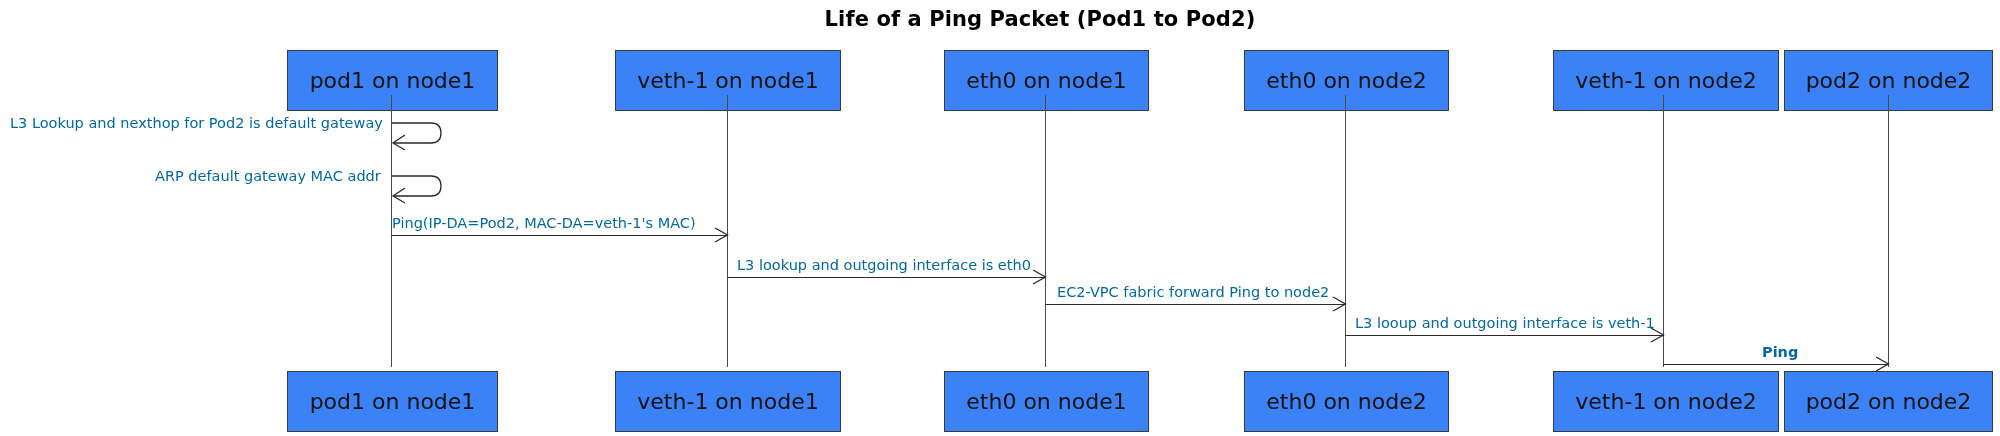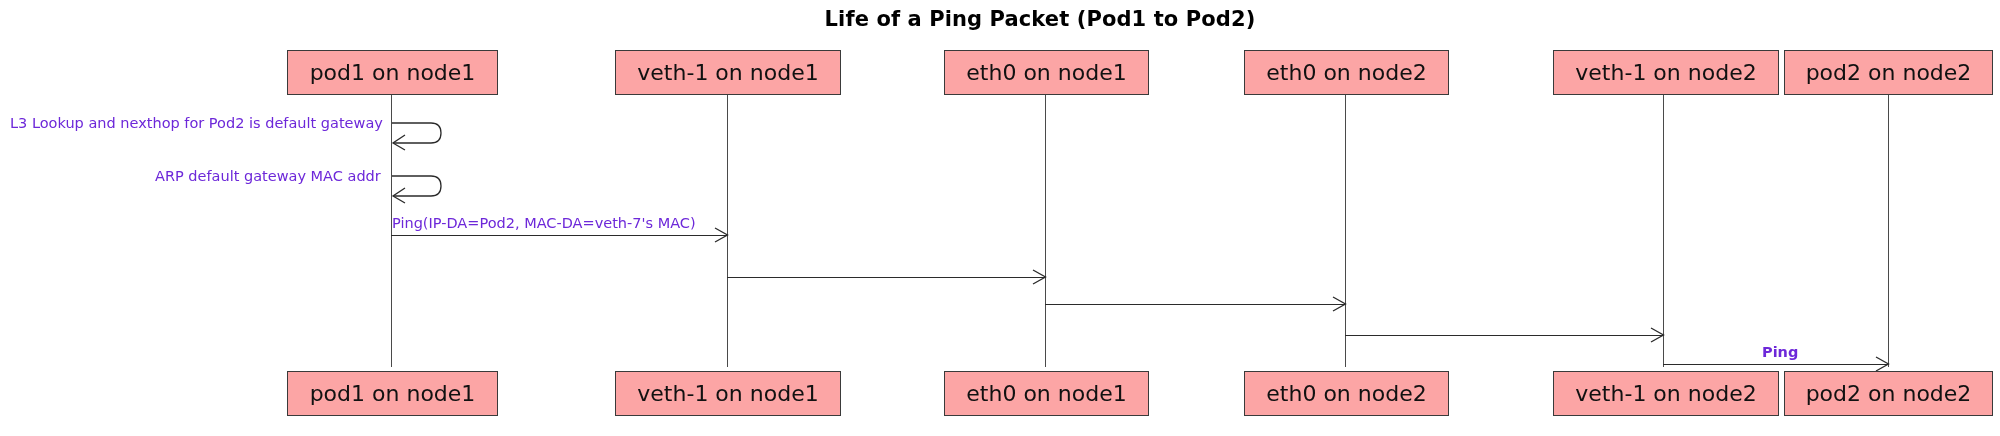--- a/index.html
+++ b/index.html
@@ -29,39 +29,39 @@
     font-weight: bold;
     letter-spacing: 0.1px;
     color: #000000;
     font-family: "DejaVu Sans", sans-serif;
     padding-left: 40px;
   }
   .participant-box {
     position: absolute;
     box-sizing: border-box;
     border: 1.3px solid #3a3a3a;
-    background: #fca5a5;
+    background: #3b82f6;
     display: flex;
     align-items: center;
     justify-content: center;
     font-size: 22px;
     color: #111111;
-    height: 45px;
+    height: 61px;
     font-family: "DejaVu Sans", sans-serif;
     white-space: nowrap;
   }
   .lifeline {
     position: absolute;
     width: 1.4px;
     background: #4a4a4a;
   }
   .msg-label {
     position: absolute;
     font-size: 14.5px;
-    color: #6d28d9;
+    color: #0369a1;
     white-space: nowrap;
     font-family: "DejaVu Sans", sans-serif;
     line-height: 1;
   }
   .msg-line {
     position: absolute;
     height: 1.3px;
     background: #2b2b2b;
   }
   .arrowhead {
@@ -117,42 +117,45 @@
   </div>
 
   <div class="msg-label" style="left:155px; top:169px;text-align:right;">ARP default gateway MAC addr</div>
   <div class="selfloop" style="left:391px; top:173px;">
     <svg width="60" height="32" viewBox="0 0 60 32">
       <path d="M 1 3 L 40 3 Q 50 3 50 13 Q 50 23 40 23 L 3 23" fill="none" stroke="#2b2b2b" stroke-width="1.3"></path>
       <path d="M 14 15 L 2 23 L 14 30" fill="none" stroke="#2b2b2b" stroke-width="1.3"></path>
     </svg>
   </div>
 
-  <div class="msg-label" style="left:392px; top:216px;">Ping(IP-DA=Pod2, MAC-DA=veth-7's MAC)</div>
+  <div class="msg-label" style="left:392px; top:216px;">Ping(IP-DA=Pod2, MAC-DA=veth-1's MAC)</div>
   <div class="msg-line" style="left:391px; top:235px; width:336px;"></div>
   <div class="arrowhead" style="left:714px; top:228px;">
     <svg width="15" height="15" viewBox="0 0 15 15">
       <path d="M 1 0 L 13.5 7 L 1 14" fill="none" stroke="#2b2b2b" stroke-width="1.3"></path>
     </svg>
   </div>
 
+  <div class="msg-label" style="left:737px; top:258px;">L3 lookup and outgoing interface is eth0</div>
   <div class="msg-line" style="left:727px; top:277px; width:318px;"></div>
   <div class="arrowhead" style="left:1032px; top:270px;">
     <svg width="15" height="15" viewBox="0 0 15 15">
       <path d="M 1 0 L 13.5 7 L 1 14" fill="none" stroke="#2b2b2b" stroke-width="1.3"></path>
     </svg>
   </div>
 
+  <div class="msg-label" style="left:1057px; top:285px;">EC2-VPC fabric forward Ping to node2</div>
   <div class="msg-line" style="left:1045px; top:304px; width:300px;"></div>
   <div class="arrowhead" style="left:1332px; top:297px;">
     <svg width="15" height="15" viewBox="0 0 15 15">
       <path d="M 1 0 L 13.5 7 L 1 14" fill="none" stroke="#2b2b2b" stroke-width="1.3"></path>
     </svg>
   </div>
 
+  <div class="msg-label" style="left:1355px; top:316px;">L3 looup and outgoing interface is veth-1</div>
   <div class="msg-line" style="left:1345px; top:335px; width:318px;"></div>
   <div class="arrowhead" style="left:1650px; top:328px;">
     <svg width="15" height="15" viewBox="0 0 15 15">
       <path d="M 1 0 L 13.5 7 L 1 14" fill="none" stroke="#2b2b2b" stroke-width="1.3"></path>
     </svg>
   </div>
 
   <div class="msg-label" style="left:1762px; top:345px;font-weight:bold;">Ping</div>
   <div class="msg-line" style="left:1663px; top:364px; width:225px;"></div>
   <div class="arrowhead" style="left:1875px; top:357px;">

